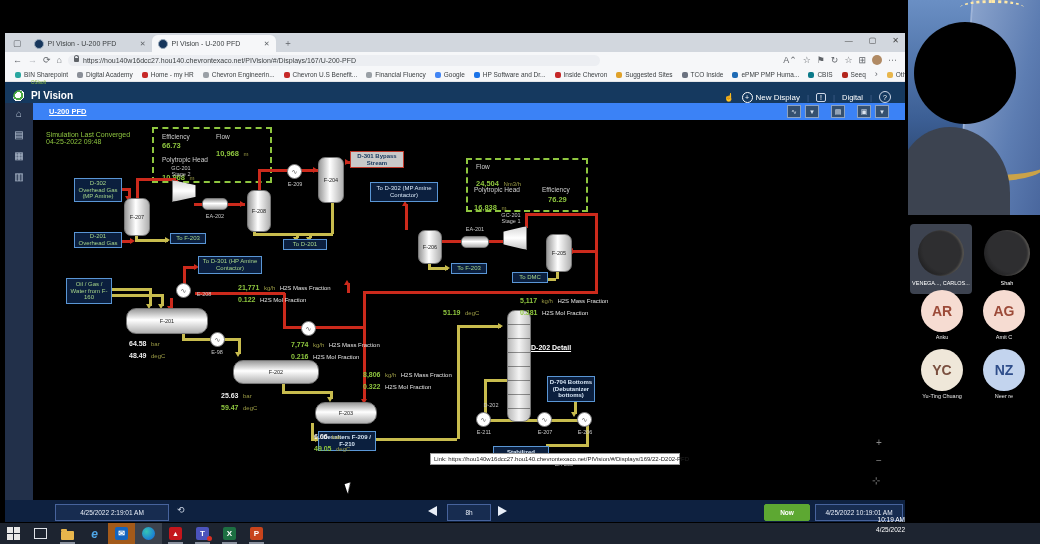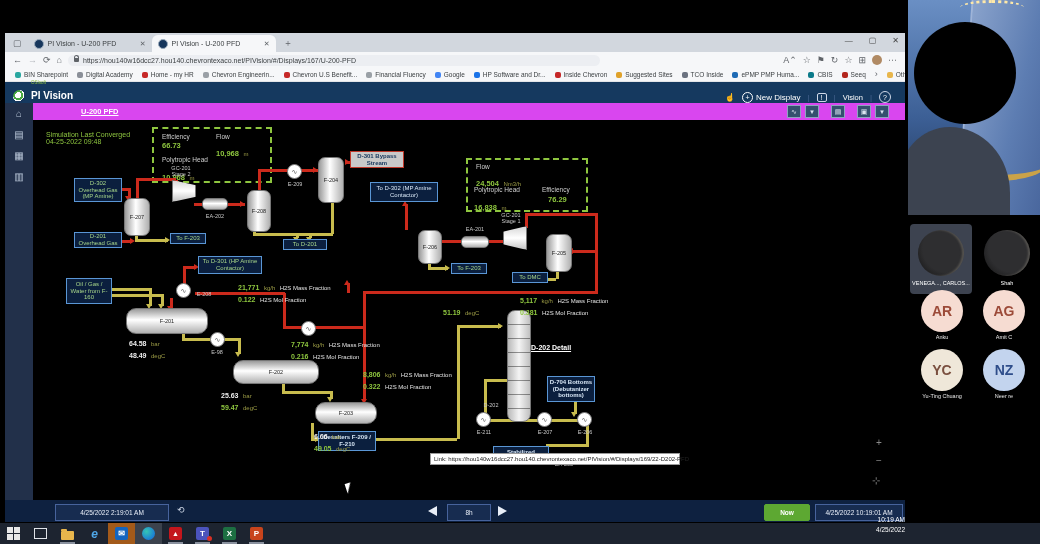--- a/index.html
+++ b/index.html
@@ -26,21 +26,21 @@
   .winctl{position:absolute;top:3px;right:6px;display:flex;gap:16px;color:#444;font-size:8px;}
   
   #pvheader{left:0;top:49px;width:100%;height:21px;background:#15395f;display:flex;align-items:flex-end;color:#fff;}
   #pvlogo{width:13px;height:13px;border-radius:50%;background:radial-gradient(circle at 40% 40%,#fff 0 3px,#49a942 3px 5px,#fff 5px 6px,#16365c 6px);margin:0 5px 0 8px;}
   #pvbrand small{display:block;font-size:4.5px;color:#8fc045;line-height:1;}
   #pvbrand b{font-size:10px;line-height:1;}
   #pvright{margin-left:auto;display:flex;align-items:center;gap:7px;padding-right:14px;font-size:8px;}
   .pvsep{color:#46648f;}
   .pvbox{border:1px solid #cfd8e8;padding:0 3px;font-size:7px;border-radius:2px;}
   .qmark{width:10px;height:10px;border:1px solid #cfd8e8;border-radius:50%;font-size:7px;display:flex;align-items:center;justify-content:center;}
-  #pvnav{left:28px;top:70px;width:872px;height:17px;background:#d946ef;display:flex;align-items:center;padding-left:32px;}
+  #pvnav{left:28px;top:70px;width:872px;height:17px;background:#3b82f6;display:flex;align-items:center;}
   #crumb{margin-left:16px;font-size:7.5px;color:#fff;text-decoration:underline;font-weight:bold;}
   #pvnavicons{margin-left:auto;display:flex;gap:4px;padding-right:16px;}
   .pvtool{min-width:12px;height:11px;border:1px solid #8ea3c0;color:#dbe4f0;font-size:7px;display:flex;align-items:center;justify-content:center;background:#35506f;}
   #sidebar{left:0;top:70px;width:28px;height:397px;background:#22304a;display:flex;flex-direction:column;align-items:center;gap:11px;padding-top:6px;}
   .sbic{color:#b9c6d8;font-size:10px;line-height:1;}
   #canvas{left:28px;top:87px;width:872px;height:380px;background:#000;overflow:hidden;}
   
   #timeline{left:0;top:467px;width:100%;height:22px;background:#0e2140;}
   .tlbox{position:absolute;background:#172c50;border:1px solid #47639c;color:#e8eef8;font-size:6.5px;display:flex;align-items:center;justify-content:center;}
   .tri{width:0;height:0;position:absolute;}
@@ -243,21 +243,21 @@
       </span>
       <span id="pvright">
         <span>☝</span>
         <span style="display:flex;align-items:center;gap:3px;">
           <span style="width:9px;height:9px;border:1px solid #fff;border-radius:50%;font-size:7px;display:flex;align-items:center;justify-content:center;">+</span>
           <span style="font-size:8px;">New Display</span>
         </span>
         <span class="pvsep">|</span>
         <span class="pvbox">!</span>
         <span class="pvsep">|</span>
-        <span style="font-size:7.5px;">Vision</span>
+        <span style="font-size:7.5px;">Digital</span>
         <span class="pvsep">|</span>
         <span class="qmark">?</span>
       </span>
     </div>
 
     <div class="a" id="sidebar">
       <span class="sbic">⌂</span>
       <span class="sbic">▤</span>
       <span class="sbic">▦</span>
       <span class="sbic">▥</span>

